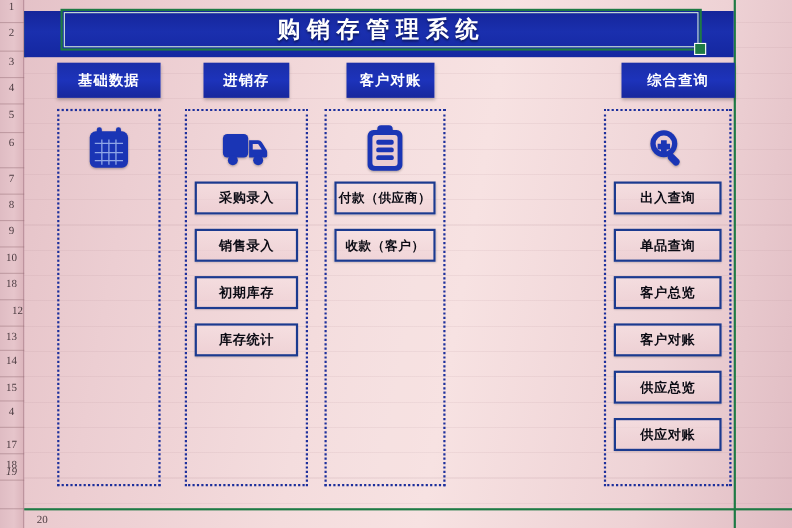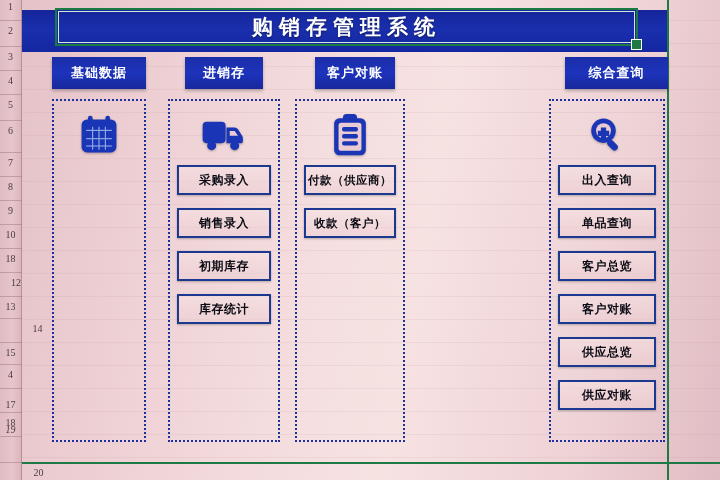--- a/index.html
+++ b/index.html
@@ -119,21 +119,21 @@
       <div class="row-num" style="top: 206px;">9</div>
       <div class="row-sep" style="top: 200px;"></div>
       <div class="row-num" style="top: 230px;">10</div>
       <div class="row-sep" style="top: 224px;"></div>
       <div class="row-num" style="top: 254px;">18</div>
       <div class="row-sep" style="top: 248px;"></div>
       <div class="row-num" style="top: 278px; text-align: right;">12</div>
       <div class="row-sep" style="top: 272px;"></div>
       <div class="row-num" style="top: 302px;">13</div>
       <div class="row-sep" style="top: 296px;"></div>
-      <div class="row-num" style="top: 324px; margin-left: 27px;">14</div>
+      <div class="row-num" style="top: 324px;">14</div>
       <div class="row-sep" style="top: 318px;"></div>
       <div class="row-num" style="top: 348px;">15</div>
       <div class="row-sep" style="top: 342px;"></div>
       <div class="row-num" style="top: 370px;">4</div>
       <div class="row-sep" style="top: 364px;"></div>
       <div class="row-num" style="top: 400px;">17</div>
       <div class="row-sep" style="top: 388px;"></div>
       <div class="row-num" style="top: 418px;">18</div>
       <div class="row-sep" style="top: 412px;"></div>
       <div class="row-num" style="top: 425px; font-style: italic;">19</div>

